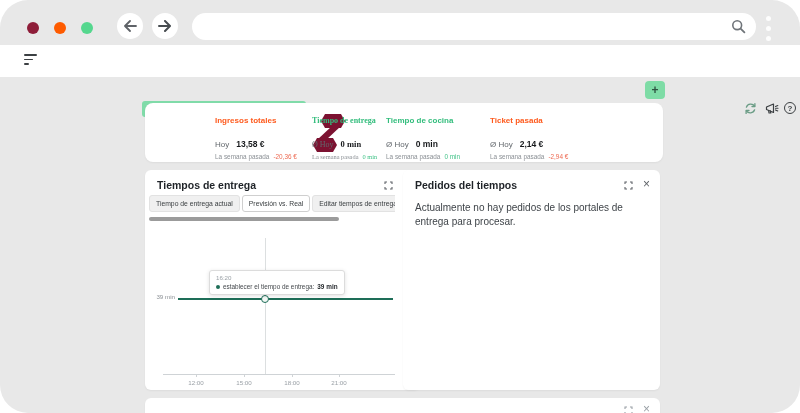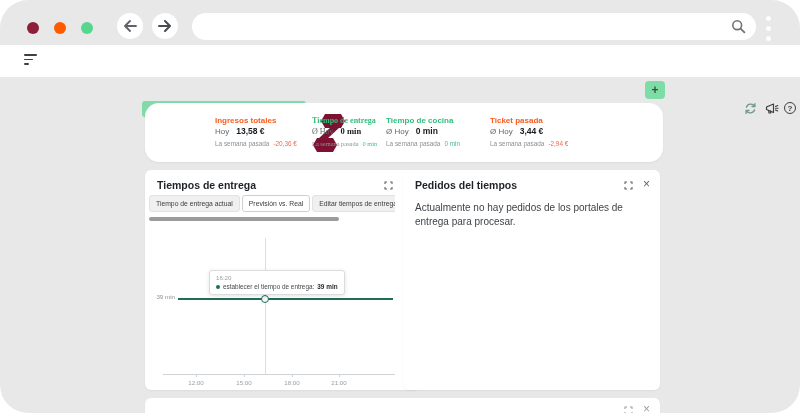--- a/index.html
+++ b/index.html
@@ -20,27 +20,27 @@
   .green-btn{top:56px;height:16px;background:#80dba9;border-radius:3px;
     display:flex;align-items:center;gap:3px;padding:0 8px;
     font-size:7.5px;font-weight:bold;color:#2f3a35;cursor:pointer;}
   .green-btn .plus{font-size:9px;font-weight:bold;color:#23533c;}
   .tb-icon{top:57px;width:13px;height:13px;}
 
   
   #add-widget-btn{left:645px;top:81px;width:20px;height:18px;background:#7edca6;border-radius:4px;
     display:flex;align-items:center;justify-content:center;font-size:12px;color:#2f5442;font-weight:bold;}
 
-  #stats-card{left:145px;top:103px;width:518px;height:59px;background:#fff;border-radius:14px;
+  #stats-card{left:145px;top:103px;width:518px;height:59px;background:#fff;border-radius:8px;
     box-shadow:0 1px 2px rgba(0,0,0,.05);}
   .stat-col{top:13px;white-space:nowrap;}
   .stat-title{font-size:8px;font-weight:bold;}
   .t-orange{color:#fe5a1d;}
   .t-green{color:#32bd7c;}
-  .stat-row{margin-top:1px;font-size:8px;color:#63686d;}
+  .stat-row{margin-top:14px;font-size:8px;color:#63686d;}
   .stat-val{font-size:8.5px;font-weight:bold;color:#17191c;margin-left:7px;}
   .stat-cmp{margin-top:3.5px;font-size:6.4px;color:#8b9095;}
   .cmp-red{color:#ed6a52;margin-left:4px;}
   .cmp-green{color:#43c389;margin-left:4px;}
 
   .panel{background:#fff;border-radius:6px;box-shadow:0 1px 2px rgba(0,0,0,.05);}
   #delivery-panel{left:145px;top:170px;width:252px;height:220px;padding-left:23px;}
   #portal-panel{left:403px;top:170px;width:257px;height:220px;}
   #bottom-panel{left:145px;top:398px;width:515px;height:30px;border-radius:6px 6px 0 0;}
   .panel-title{left:12px;top:9px;font-size:10.5px;font-weight:bold;color:#1f2328;}
@@ -171,21 +171,21 @@
     </div>
 
     <div class="abs stat-col" style="left:241px;">
       <div class="stat-title t-green">Tiempo de cocina</div>
       <div class="stat-row"><span>Ø Hoy</span><span class="stat-val">0 min</span></div>
       <div class="stat-cmp"><span>La semana pasada</span><span class="cmp-green">0 min</span></div>
     </div>
 
     <div class="abs stat-col" style="left:345px;">
       <div class="stat-title t-orange">Ticket pasada</div>
-      <div class="stat-row"><span>Ø Hoy</span><span class="stat-val">3,44 €</span></div>
+      <div class="stat-row"><span>Ø Hoy</span><span class="stat-val">2,14 €</span></div>
       <div class="stat-cmp"><span>La semana pasada</span><span class="cmp-red">-2,94 €</span></div>
     </div>
 
   </div>
 
   <div class="abs panel" id="delivery-panel">
     <div class="abs panel-title">Tiempos de entrega</div>
     <span class="abs" style="right:27px;top:11px;">
       <svg width="9" height="9" viewBox="0 0 9 9">
           <path d="M1 3 V1 H3 M6 1 H8 V3 M8 6 V8 H6 M3 8 H1 V6" stroke="#5f6368" stroke-width="1.1" fill="none"></path>

